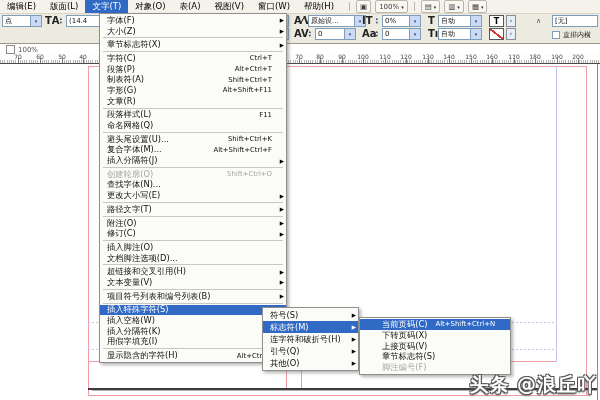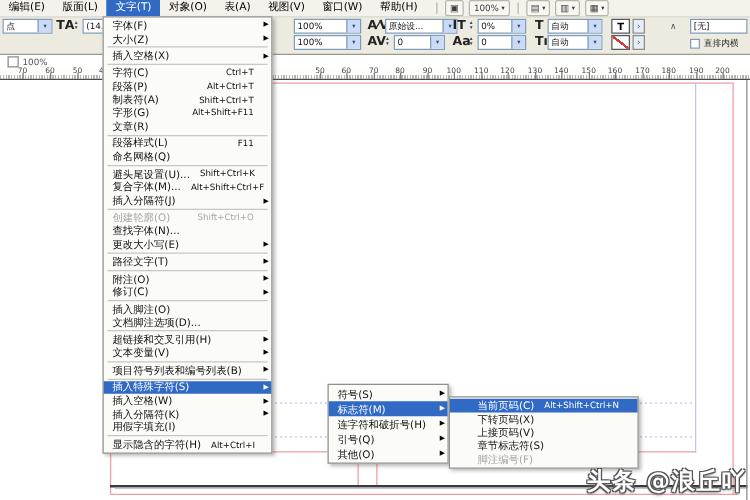--- a/index.html
+++ b/index.html
@@ -250,32 +250,32 @@
       <div class="guide" style="left: 88px; top: 322px; width: 469px; height: 1px; background: repeating-linear-gradient(90deg, rgb(196, 194, 239) 0px, rgb(196, 194, 239) 2px, transparent 2px, transparent 4px);"></div>
       <div class="guide" style="left: 88px; top: 349px; width: 469px; height: 1px; background: repeating-linear-gradient(90deg, rgb(196, 194, 239) 0px, rgb(196, 194, 239) 2px, transparent 2px, transparent 4px);"></div>
       <div class="guide" style="left: 286px; top: 371px; width: 1px; height: 17px; background: rgb(238, 157, 166);"></div>
       <div class="guide" style="left: 301px; top: 371px; width: 1px; height: 17px; background: rgb(238, 157, 166);"></div>
       <div class="guide" style="left: 88px; top: 388px; width: 510px; height: 2px; background: rgb(60, 60, 60);"></div>
       <div class="guide" style="left: 92px; top: 390px; width: 506px; height: 1px; background: rgb(179, 179, 179);"></div>
       <div class="guide" style="left: 88px; top: 395px; width: 502px; height: 1px; background: rgb(238, 157, 166);"></div>
       <div class="guide" style="left: 597px; top: 63px; width: 1px; height: 337px; background: rgb(140, 140, 140);"></div>
     </div>
 
-  <div class="menu menu-main" id="menu-main" style="left: 82px; top: 13px; width: 136px;">
+  <div class="menu menu-main" id="menu-main" style="left: 99px; top: 13px; width: 188px;">
       <div class="mi">
         <span class="lbl">字体(F)</span>
         <span class="arr">▶</span>
       </div>
       <div class="mi">
         <span class="lbl">大小(Z)</span>
         <span class="arr">▶</span>
       </div>
       <div class="msep"></div>
       <div class="mi">
-        <span class="lbl">插入空格(X)</span>
+        <span class="lbl">章节标志符(X)</span>
         <span class="arr">▶</span>
       </div>
       <div class="msep"></div>
       <div class="mi">
         <span class="lbl">字符(C)</span>
         <span class="sc">Ctrl+T</span>
       </div>
       <div class="mi">
         <span class="lbl">段落(P)</span>
         <span class="sc">Alt+Ctrl+T</span>

